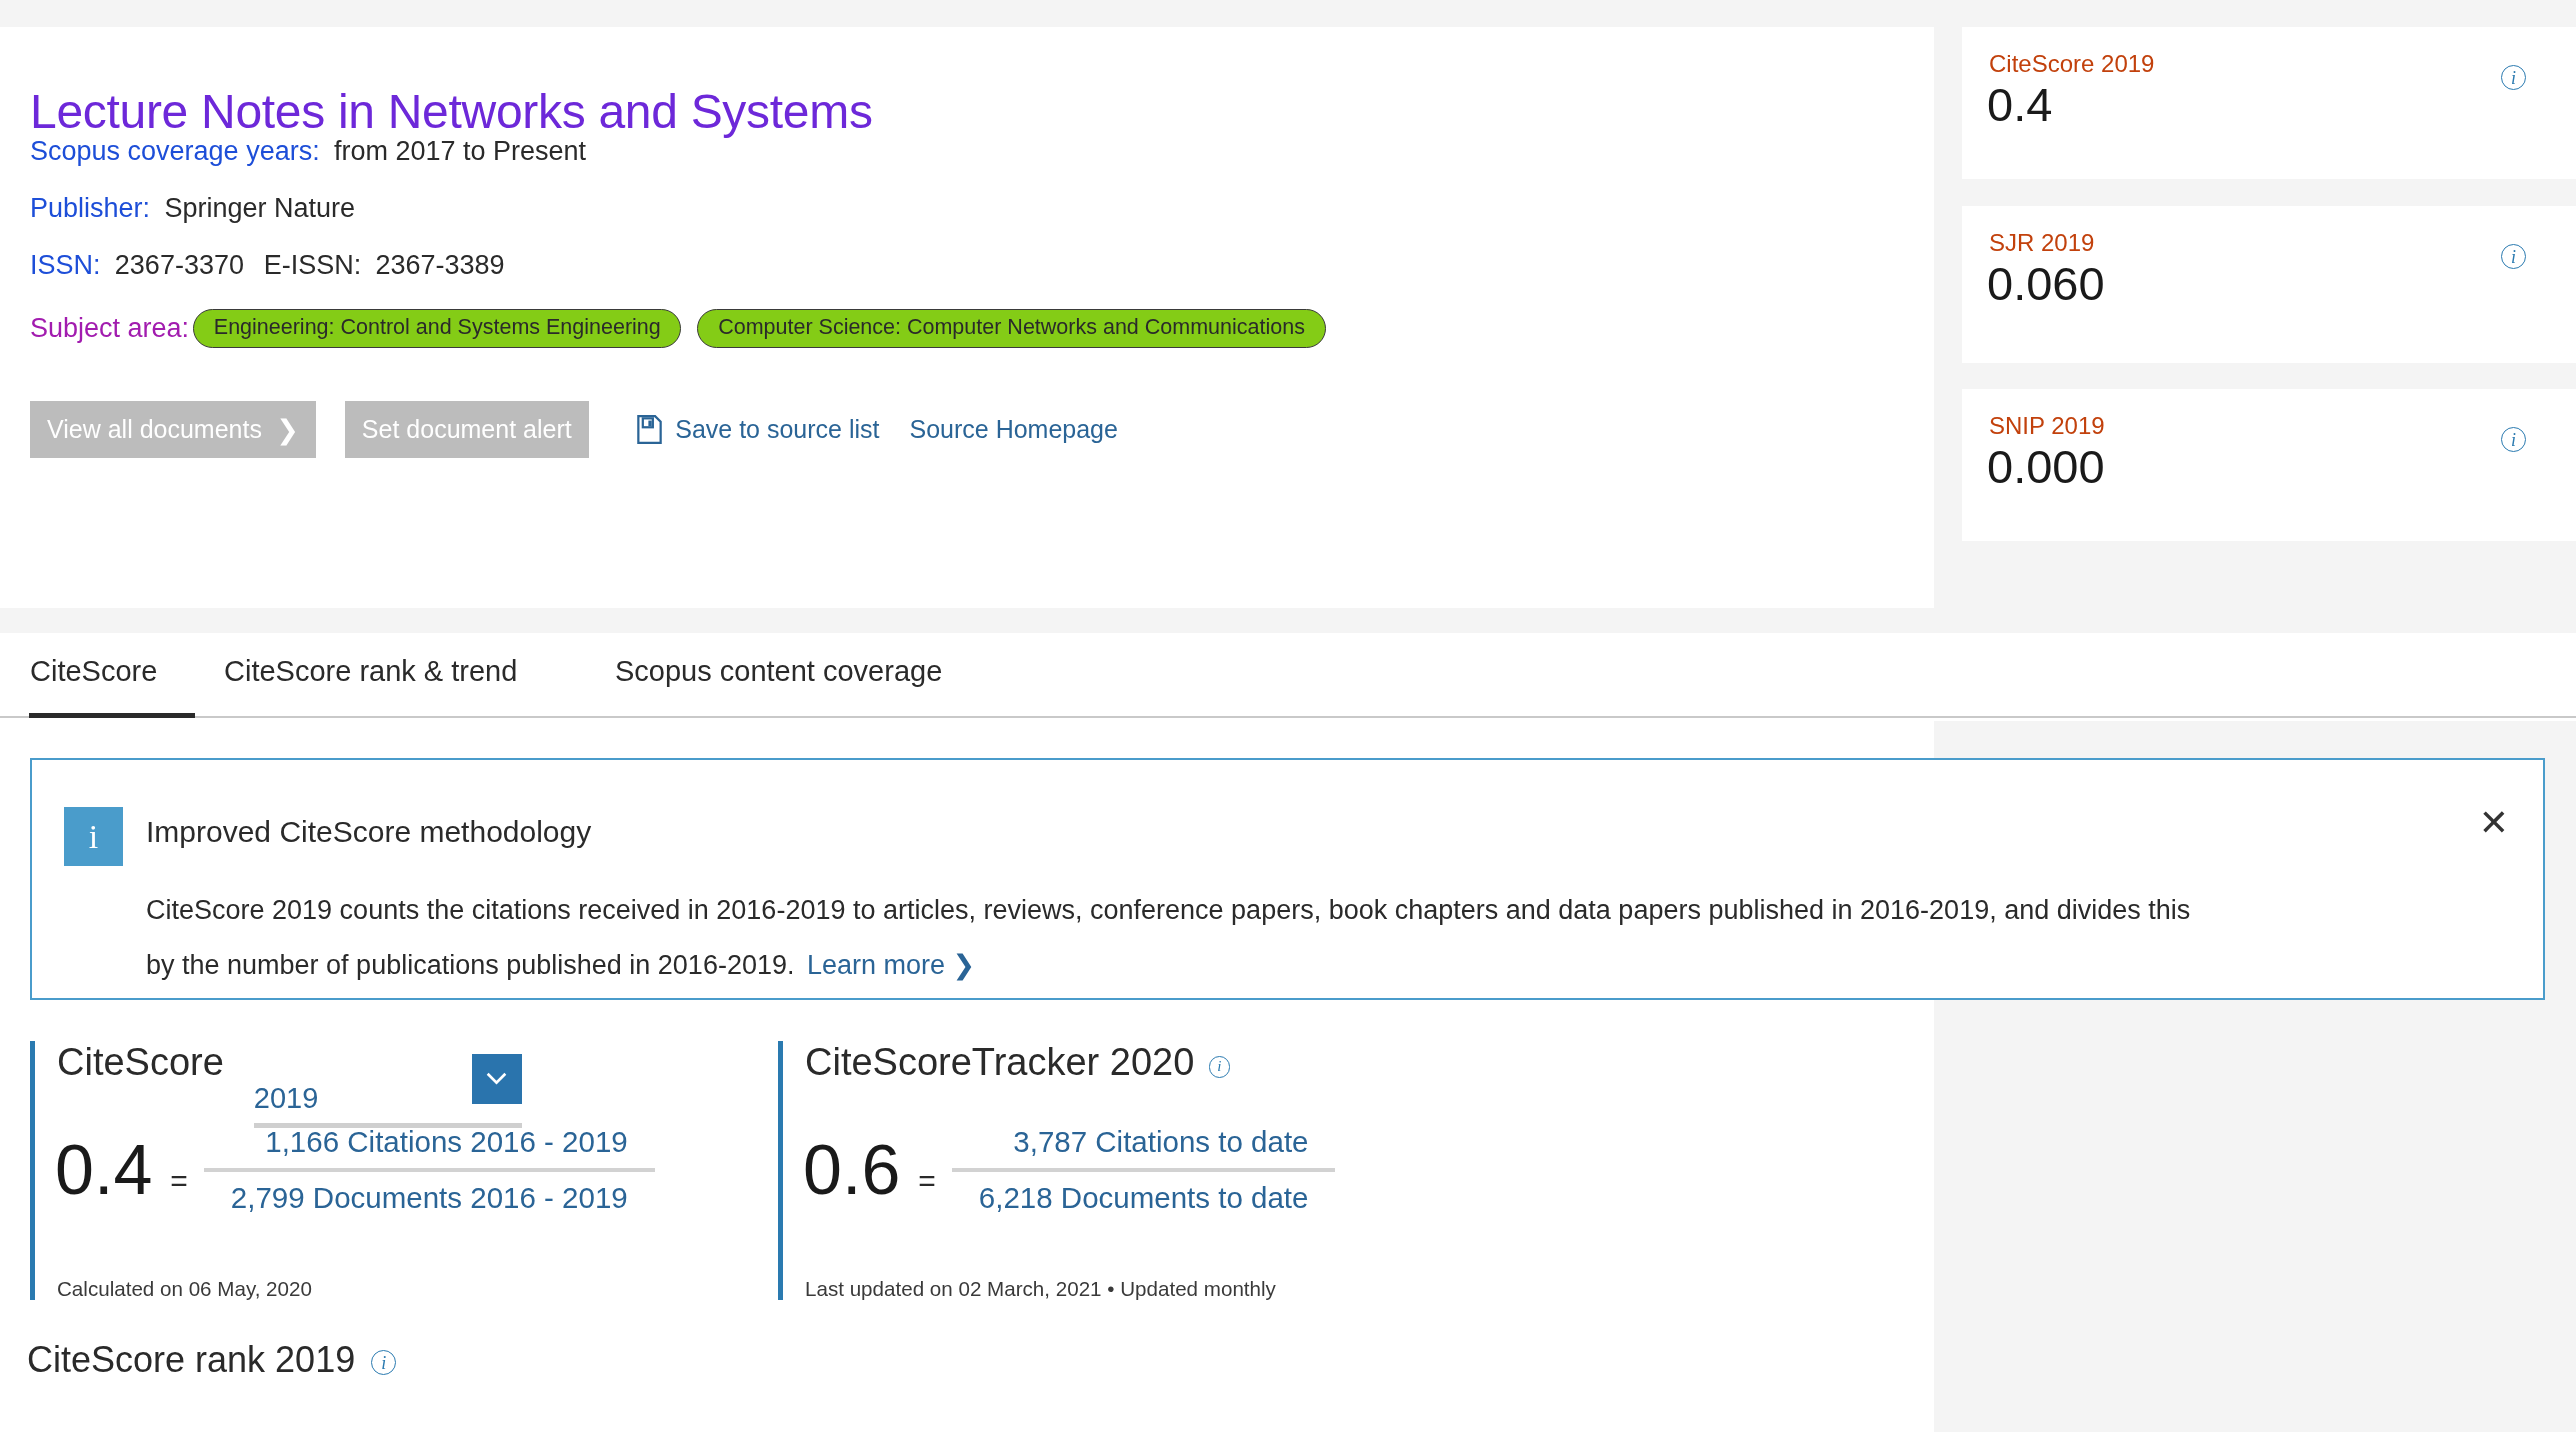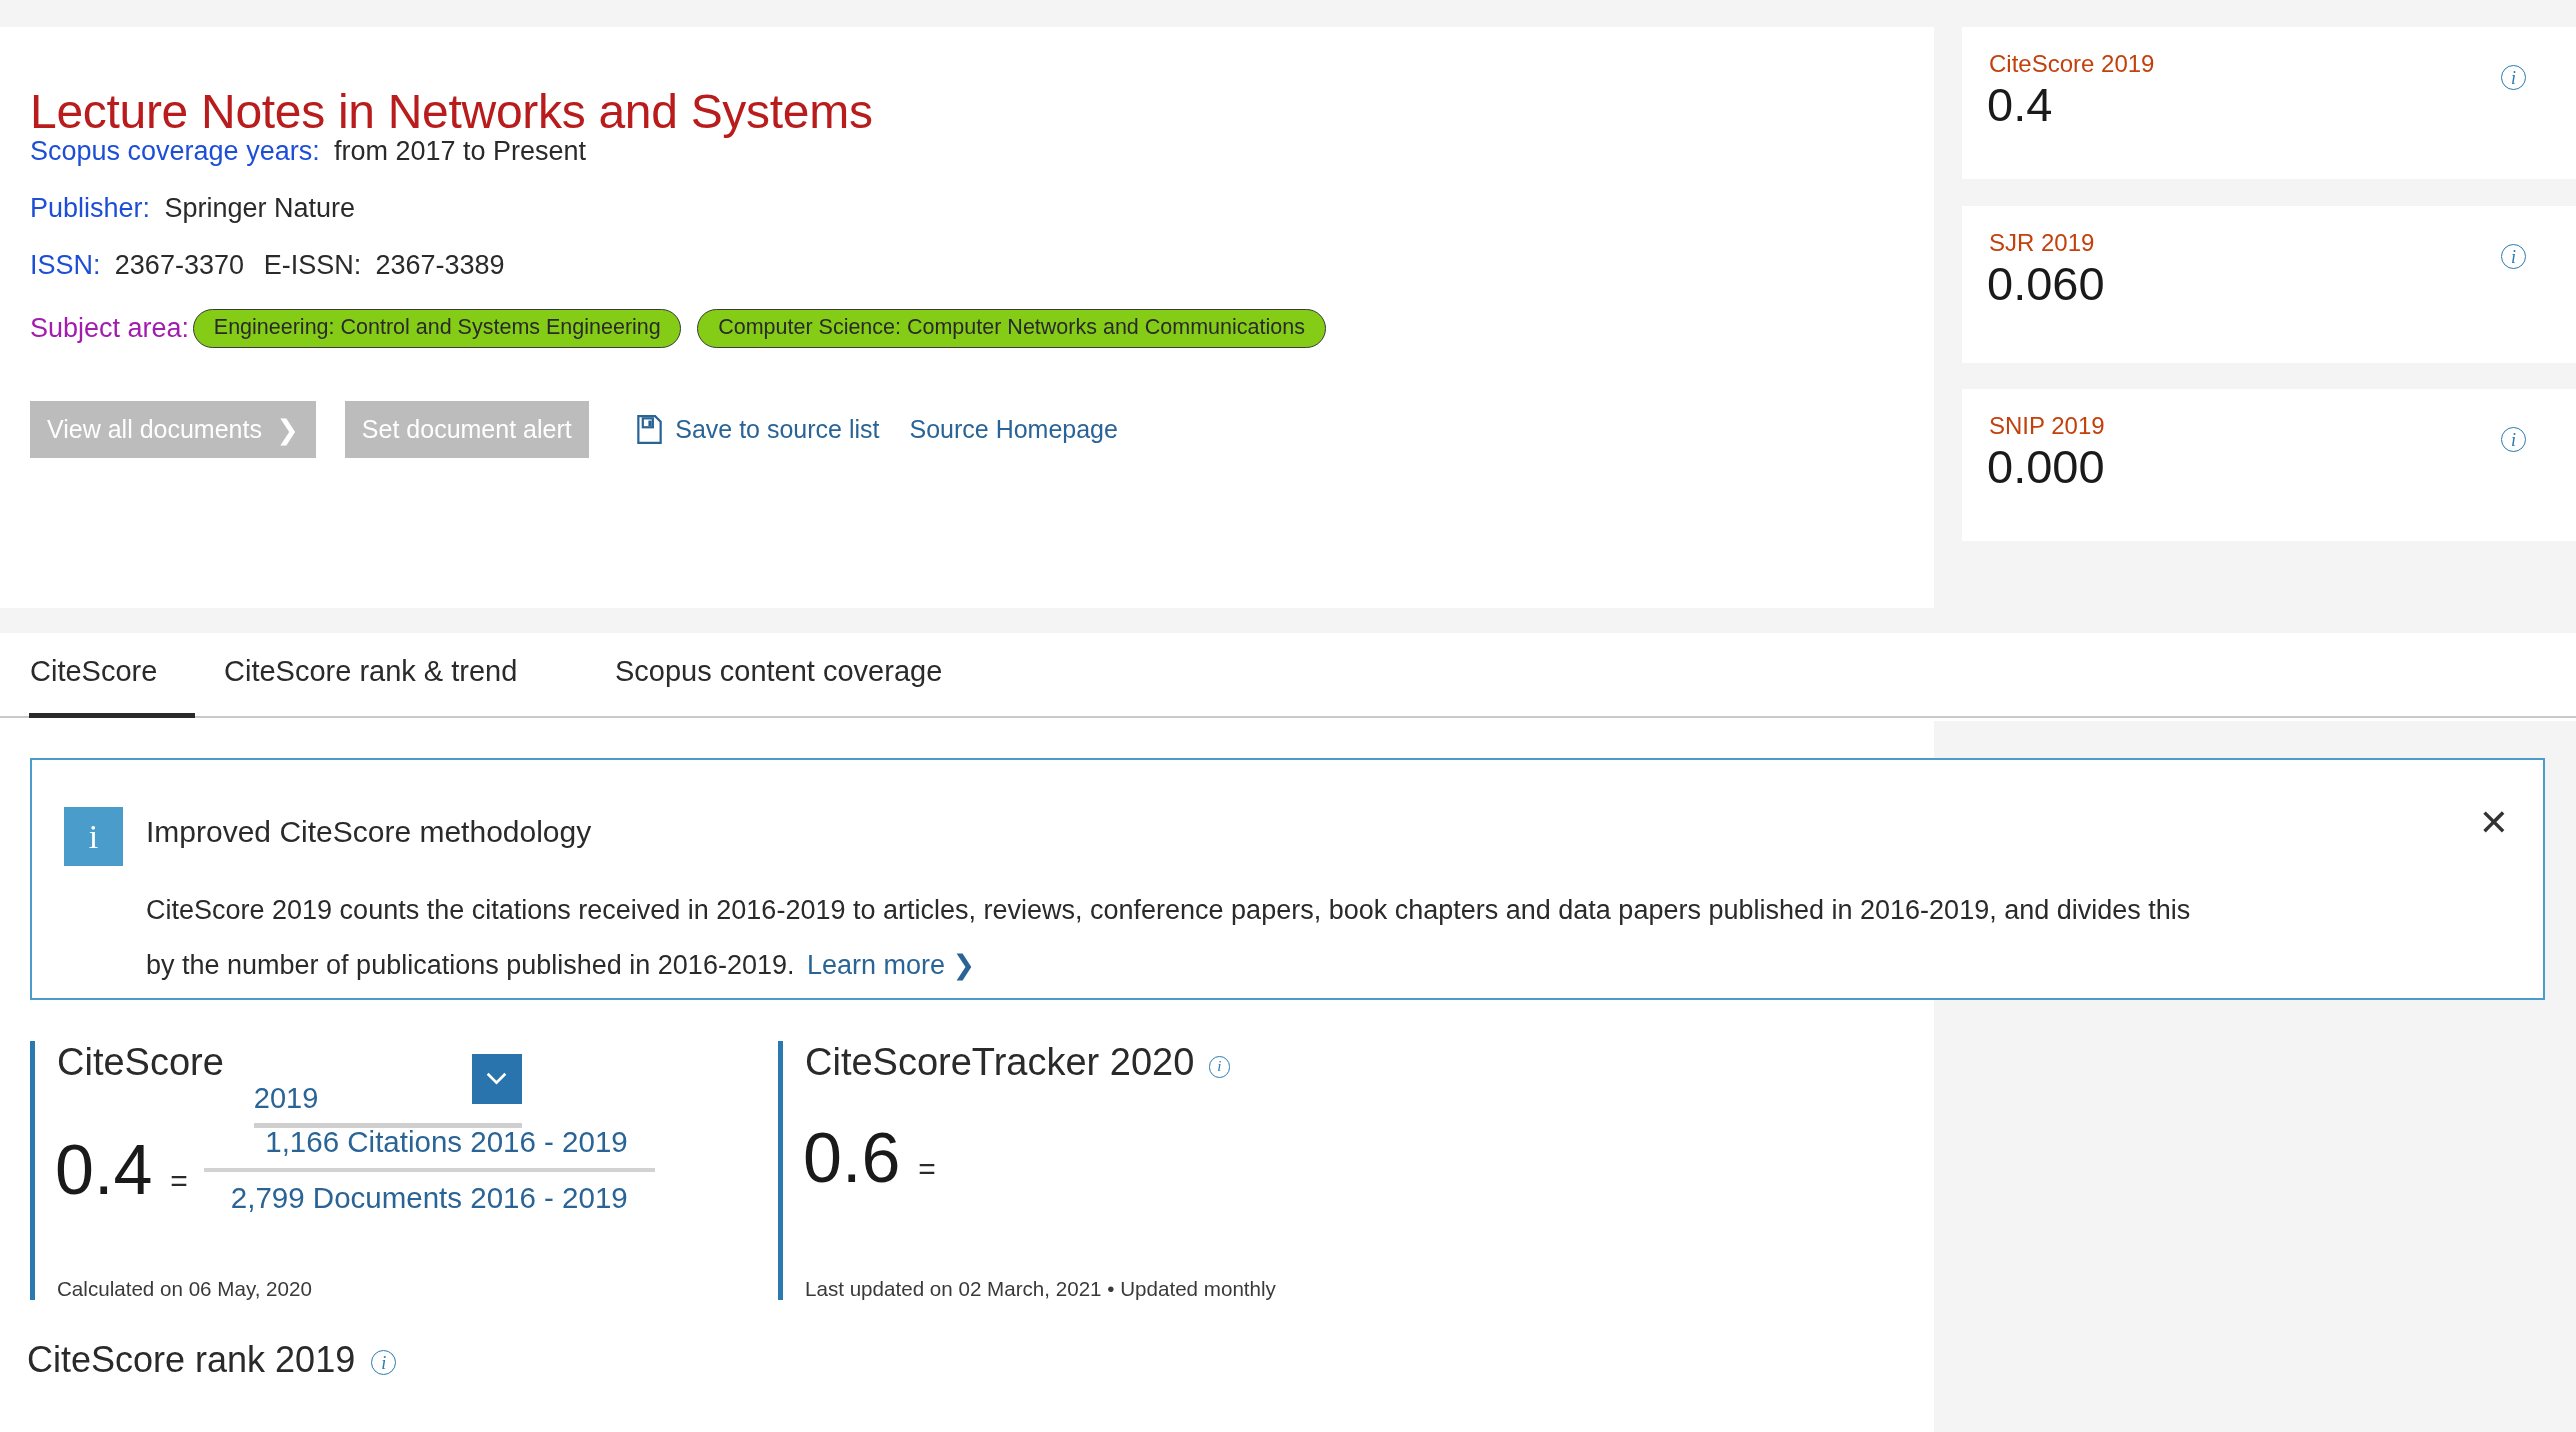--- a/index.html
+++ b/index.html
@@ -43,21 +43,21 @@
     left: 0; top: 608px;
     width: 2576px; height: 25px;
     background: #f4f4f4;
   }
 
   .journal-title {
     position: absolute;
     left: 30px; top: 52px;
     font-size: 48px;
     font-weight: 400;
-    color: #b91c1c;
+    color: #6d28d9;
     letter-spacing: -0.3px;
     white-space: nowrap;
   }
 
   .meta-line {
     position: absolute;
     left: 30px;
     font-size: 27px;
     color: #2a2a2a;
     white-space: nowrap;
@@ -499,20 +499,25 @@
   <div class="panel-bar"></div>
   <div class="panel-head">
     <span class="panel-head-title">CiteScoreTracker 2020</span>
     <span style="margin-left:14.3px;position:relative;top:-3.6px;">
       <span class="info-circle small">i</span>
     </span>
   </div>
   <div class="score-row">
     <span class="big-score">0.6</span>
     <span class="eq">=</span>
+    <span class="fraction">
+      <span class="frac-num">3,787 Citations to date</span>
+      <span class="frac-line"></span>
+      <span class="frac-den">6,218 Documents to date</span>
+    </span>
   </div>
   <span class="calc-note">Last updated on 02 March, 2021 • Updated monthly</span>
 </div>
 
 <div class="rank-heading">
   <span>CiteScore rank 2019</span>
   <span class="info-circle">i</span>
 </div>
 
 

